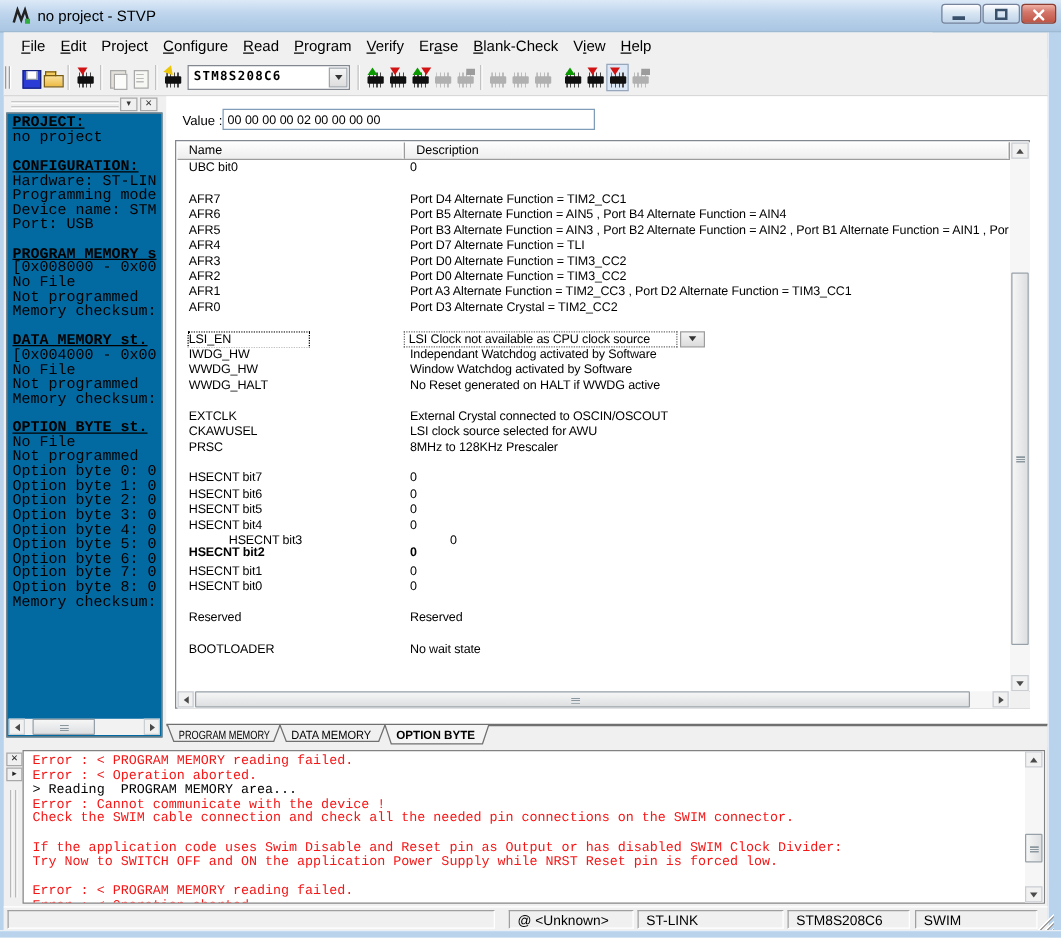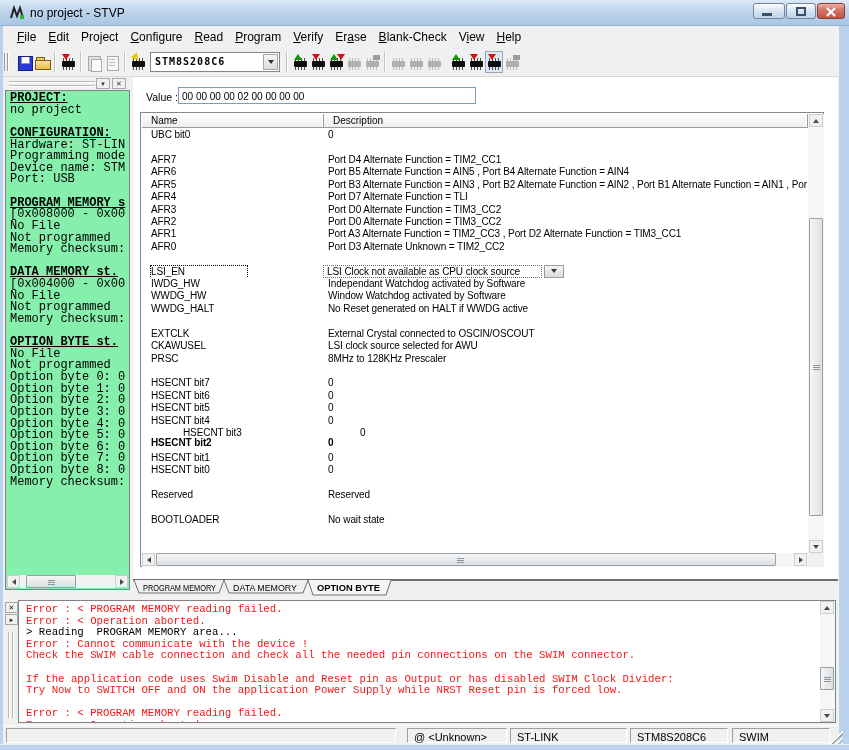--- a/index.html
+++ b/index.html
@@ -57,21 +57,21 @@
 .chip2{position:absolute;left:9px;top:1px;width:7px;height:5px;background:#9c9c9c;z-index:2}
 
 .tb-combo{width:130px;height:20px;background:#fff;border:1px solid #828790;position:relative;margin:0 3px;display:flex;align-items:center;flex:none}
 .tb-combo .txt{font-family:"DejaVu Sans Mono",monospace;font-weight:bold;font-size:10px;letter-spacing:1px;padding-left:4px}
 .combo-btn{position:absolute;right:1px;top:1px;width:15px;height:16px;background:linear-gradient(#f5f5f5,#ddd);border:1px solid #9fa6ad;display:flex;align-items:center;justify-content:center}
 .darr{width:0;height:0;border-left:3px solid transparent;border-right:3px solid transparent;border-top:4px solid #333}
 
 #lp-minibar{left:5px;top:78px;width:125px;height:12px}
 .lp-grip{position:absolute;left:4px;width:86px;height:2px;border-top:1px solid #b9b9b9;border-bottom:1px solid #fff}
 .lp-btn{position:absolute;top:0;width:14px;height:11px;background:#f0f0f0;border:1px solid #a8a8a8;font-size:7px;line-height:9px;text-align:center;color:#333}
-#lp-box{left:5px;top:90px;width:125px;height:500px;background:#86efac;border:1px solid #828282;overflow:hidden}
+#lp-box{left:5px;top:90px;width:125px;height:500px;background:#0369a1;border:1px solid #828282;overflow:hidden}
 #lp-text{position:absolute;left:4px;top:2px;font-family:"Liberation Mono",monospace;font-size:12px;line-height:11.62px;white-space:pre;color:#000}
 .lp-line.hdr{font-weight:bold;text-decoration:underline}
 #lp-hscroll{left:7px;top:575px;width:121px;height:13px;background:#f2f2f2}
 
 .sb-btn{position:absolute;background:#f1f1f1;border:1px solid #c9ced3;display:flex;align-items:center;justify-content:center}
 .sb-thumb{position:absolute;background:linear-gradient(90deg,#f6f6f6,#dddfe1);border:1px solid #96a0a8;border-radius:1px}
 .sb-thumb.h{background:linear-gradient(#f6f6f6,#dddfe1)}
 .tri-l{width:0;height:0;border-top:3px solid transparent;border-bottom:3px solid transparent;border-right:4px solid #4a4a4a}
 .tri-r{width:0;height:0;border-top:3px solid transparent;border-bottom:3px solid transparent;border-left:4px solid #4a4a4a}
 .tri-u{width:0;height:0;border-left:3px solid transparent;border-right:3px solid transparent;border-bottom:4px solid #4a4a4a}
@@ -272,21 +272,21 @@
     <div id="tbody">
         <div class="trow" style="top: 0px;"><div class="tname">UBC bit0</div><div class="tdesc">0</div></div>
         <div class="trow" style="top: 12.42px;"><div class="tname"></div><div class="tdesc"></div></div>
         <div class="trow" style="top: 24.84px;"><div class="tname">AFR7</div><div class="tdesc">Port D4 Alternate Function = TIM2_CC1</div></div>
         <div class="trow" style="top: 37.26px;"><div class="tname">AFR6</div><div class="tdesc">Port B5 Alternate Function = AIN5 , Port B4 Alternate Function = AIN4</div></div>
         <div class="trow" style="top: 49.68px;"><div class="tname">AFR5</div><div class="tdesc">Port B3 Alternate Function = AIN3 , Port B2 Alternate Function = AIN2 , Port B1 Alternate Function = AIN1 , Port B0</div></div>
         <div class="trow" style="top: 62.1px;"><div class="tname">AFR4</div><div class="tdesc">Port D7 Alternate Function = TLI</div></div>
         <div class="trow" style="top: 74.52px;"><div class="tname">AFR3</div><div class="tdesc">Port D0 Alternate Function = TIM3_CC2</div></div>
         <div class="trow" style="top: 86.94px;"><div class="tname">AFR2</div><div class="tdesc">Port D0 Alternate Function = TIM3_CC2</div></div>
         <div class="trow" style="top: 99.36px;"><div class="tname">AFR1</div><div class="tdesc">Port A3 Alternate Function = TIM2_CC3 , Port D2 Alternate Function = TIM3_CC1</div></div>
-        <div class="trow" style="top: 111.78px; align-items: center;"><div class="tname">AFR0</div><div class="tdesc">Port D3 Alternate Unknown = TIM2_CC2</div></div>
+        <div class="trow" style="top: 111.78px; align-items: center;"><div class="tname">AFR0</div><div class="tdesc">Port D3 Alternate Crystal = TIM2_CC2</div></div>
         <div class="trow" style="top: 124.2px;"><div class="tname"></div><div class="tdesc"></div></div>
         <div class="trow" style="top: 136.62px;"><div class="tname"><span class="focus-box">LSI_EN</span></div><div class="row-combo">LSI Clock not available as CPU clock source</div><div class="row-combo-btn"><span class="darr"></span></div></div>
         <div class="trow" style="top: 149.04px;"><div class="tname">IWDG_HW</div><div class="tdesc">Independant Watchdog activated by Software</div></div>
         <div class="trow" style="top: 161.46px;"><div class="tname">WWDG_HW</div><div class="tdesc">Window Watchdog activated by Software</div></div>
         <div class="trow" style="top: 173.88px;"><div class="tname">WWDG_HALT</div><div class="tdesc">No Reset generated on HALT if WWDG active</div></div>
         <div class="trow" style="top: 186.3px;"><div class="tname"></div><div class="tdesc"></div></div>
         <div class="trow" style="top: 198.72px;"><div class="tname">EXTCLK</div><div class="tdesc">External Crystal connected to OSCIN/OSCOUT</div></div>
         <div class="trow" style="top: 211.14px;"><div class="tname">CKAWUSEL</div><div class="tdesc">LSI clock source selected for AWU</div></div>
         <div class="trow" style="top: 223.56px;"><div class="tname">PRSC</div><div class="tdesc">8MHz to 128KHz Prescaler</div></div>
         <div class="trow" style="top: 235.98px;"><div class="tname"></div><div class="tdesc"></div></div>

